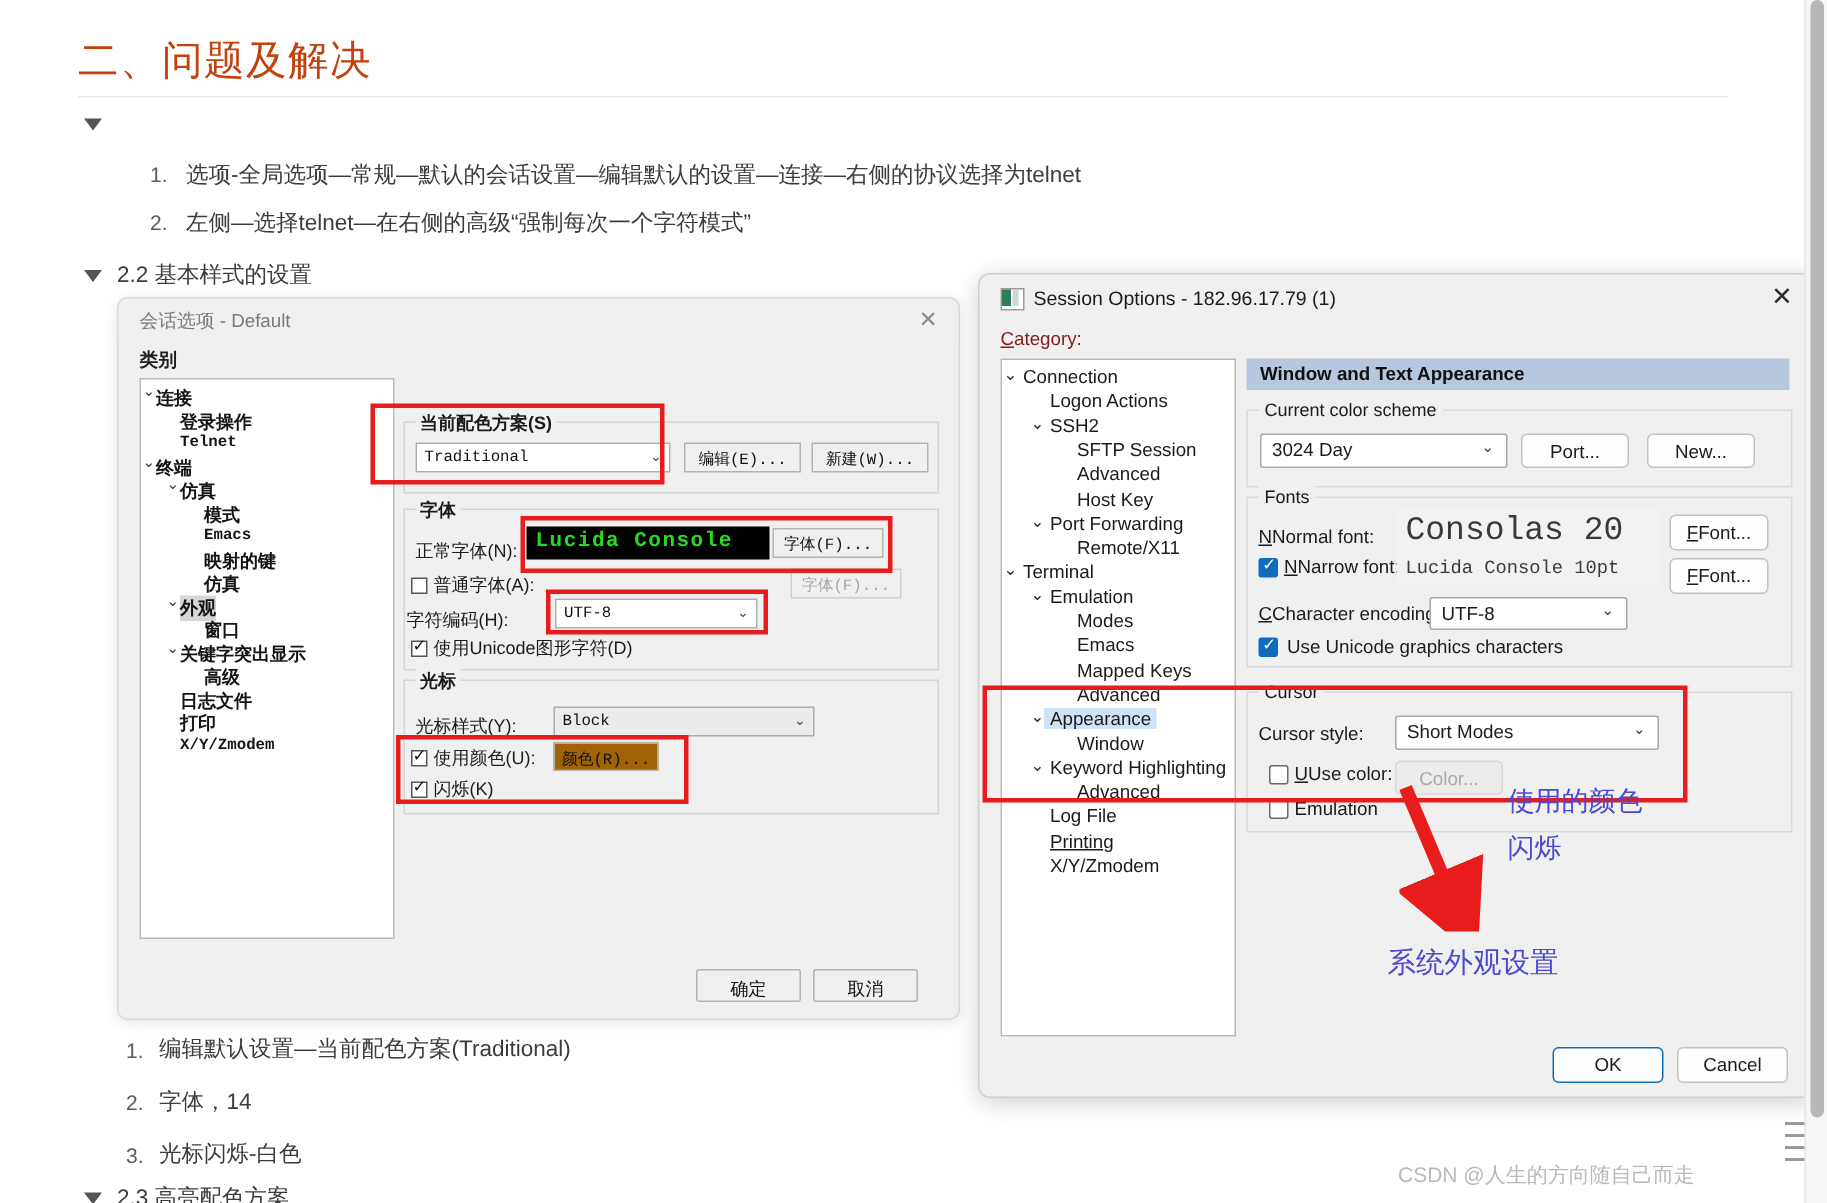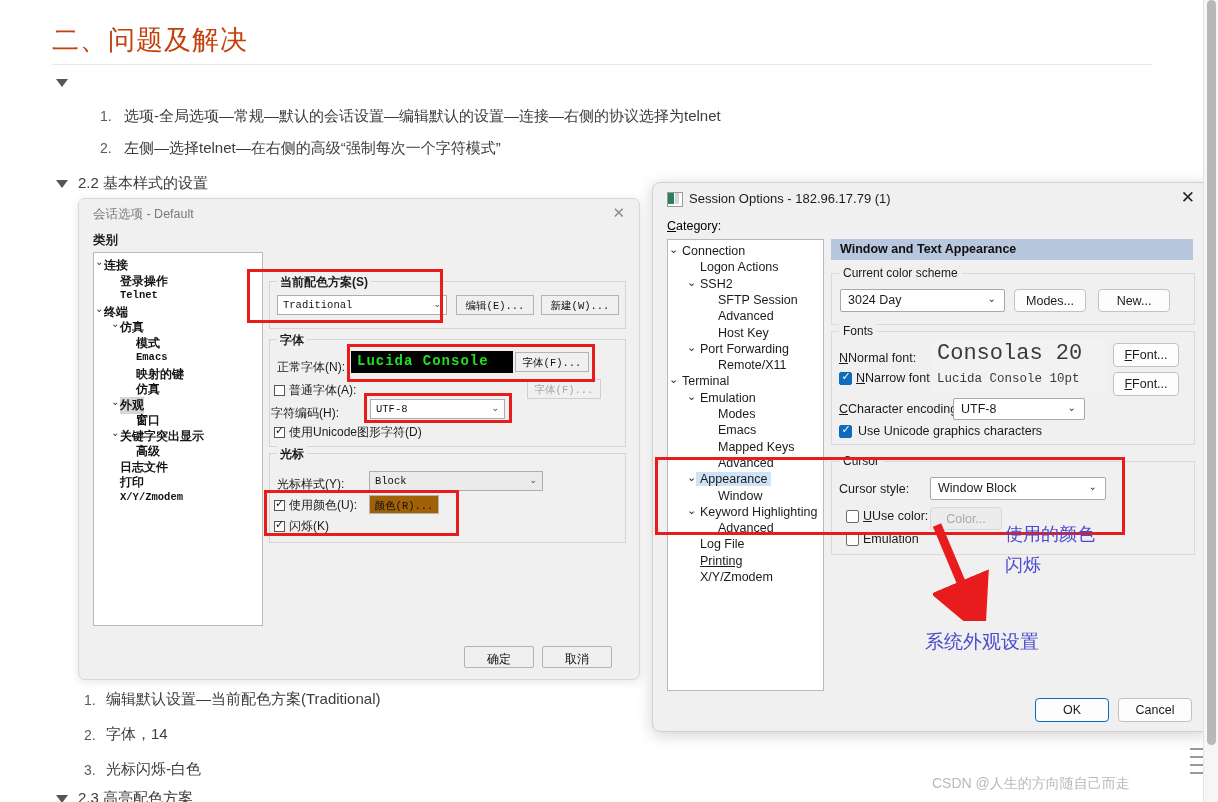--- a/index.html
+++ b/index.html
@@ -86,21 +86,21 @@
     box-shadow:0 3px 16px rgba(0,0,0,.18);
     font-size:12.5px;color:#1b1b1b;overflow:hidden;
   }
   .dlg2 .titlebar{height:32px;position:relative;}
   .ico{position:absolute;left:14px;top:9px;width:14px;height:13px;background:#fff;border:1px solid #9a9a9a;}
   .ico i{position:absolute;display:block;}
   .ico .a{left:0;top:0;width:6px;height:11px;background:#2e7d5b;}
   .ico .b{left:7px;top:0;width:4px;height:11px;background:#cfd8d4;}
   .dlg2 .titlebar .t{position:absolute;left:36px;top:8px;font-size:13px;color:#1b1b1b;}
   .dlg2 .titlebar .x{position:absolute;right:14px;top:5px;font-size:17px;color:#2b2b2b;line-height:20px;}
-  .cat2{position:absolute;left:14px;top:36px;font-size:12.5px;color:#000000;}
+  .cat2{position:absolute;left:14px;top:36px;font-size:12.5px;color:#7f1d1d;}
   .cat2 u{text-decoration:underline;}
   .tree2{
     position:absolute;left:14px;top:56px;width:155px;height:450px;
     background:#fff;border:1px solid #b9b9b9;overflow:hidden;
   }
   .t2{position:absolute;white-space:nowrap;font-size:12.5px;color:#1b1b1b;}
   .t2.hl{background:#cfe3f7;padding:0 4px;}
   .chev2{position:absolute;font-size:11px;color:#2b2b2b;}
   .pane2-title{
     position:absolute;left:178px;top:56px;width:362px;height:21px;
@@ -304,21 +304,21 @@
     </div>
 
   <div class="pane2-title">Window and Text Appearance</div>
 
   <div class="grp2" style="left:178px;top:90px;width:362px;height:50px;"></div>
   <div class="grp2-lab" style="left:186px;top:83px;">Current color scheme</div>
   <div class="sel2" style="left:187px;top:106px;width:165px;height:23px;">
     <span>3024 Day</span>
     <span class="cv">⌄</span>
   </div>
-  <div class="btn2" style="left:361px;top:106px;width:72px;height:23px;">Modes...</div>
+  <div class="btn2" style="left:361px;top:106px;width:72px;height:23px;">Port...</div>
   <div class="btn2" style="left:445px;top:106px;width:72px;height:23px;">New...</div>
 
   <div class="grp2" style="left:178px;top:148px;width:362px;height:112px;"></div>
   <div class="grp2-lab" style="left:186px;top:141px;">Fonts</div>
 
   <div class="lab2" style="left:186px;top:168px;"><u>N</u><span>Normal font:</span></div>
   <div class="robox" style="left:278px;top:156px;width:175px;height:30px;font-size:22px;padding:2px 0 0 6px;">Consolas 20</div>
   <div class="btn2" style="left:460px;top:160px;width:66px;height:24px;"><u>F</u><span>Font...</span></div>
 
   <div class="cb2 on" style="left:186px;top:189px;"></div>
@@ -333,21 +333,21 @@
   </div>
 
   <div class="cb2 on" style="left:186px;top:242px;"></div>
   <div class="lab2" style="left:205px;top:241px;">Use Unicode graphics characters</div>
 
   <div class="grp2" style="left:178px;top:278px;width:362px;height:92px;"></div>
   <div class="grp2-lab" style="left:186px;top:271px;">Cursor</div>
 
   <div class="lab2" style="left:186px;top:299px;"><span>Cursor style:</span></div>
   <div class="sel2" style="left:277px;top:294px;width:176px;height:23px;">
-    <span>Window Block</span>
+    <span>Short Modes</span>
     <span class="cv">⌄</span>
   </div>
 
   <div class="cb2" style="left:193px;top:327px;"></div>
   <div class="lab2" style="left:210px;top:326px;"><u>U</u><span>Use color:</span></div>
   <div class="btn2 dis" style="left:277px;top:324px;width:72px;height:23px;">Color...</div>
 
   <div class="cb2" style="left:193px;top:350px;"></div>
   <div class="lab2" style="left:210px;top:349px;">Emulation</div>
 

